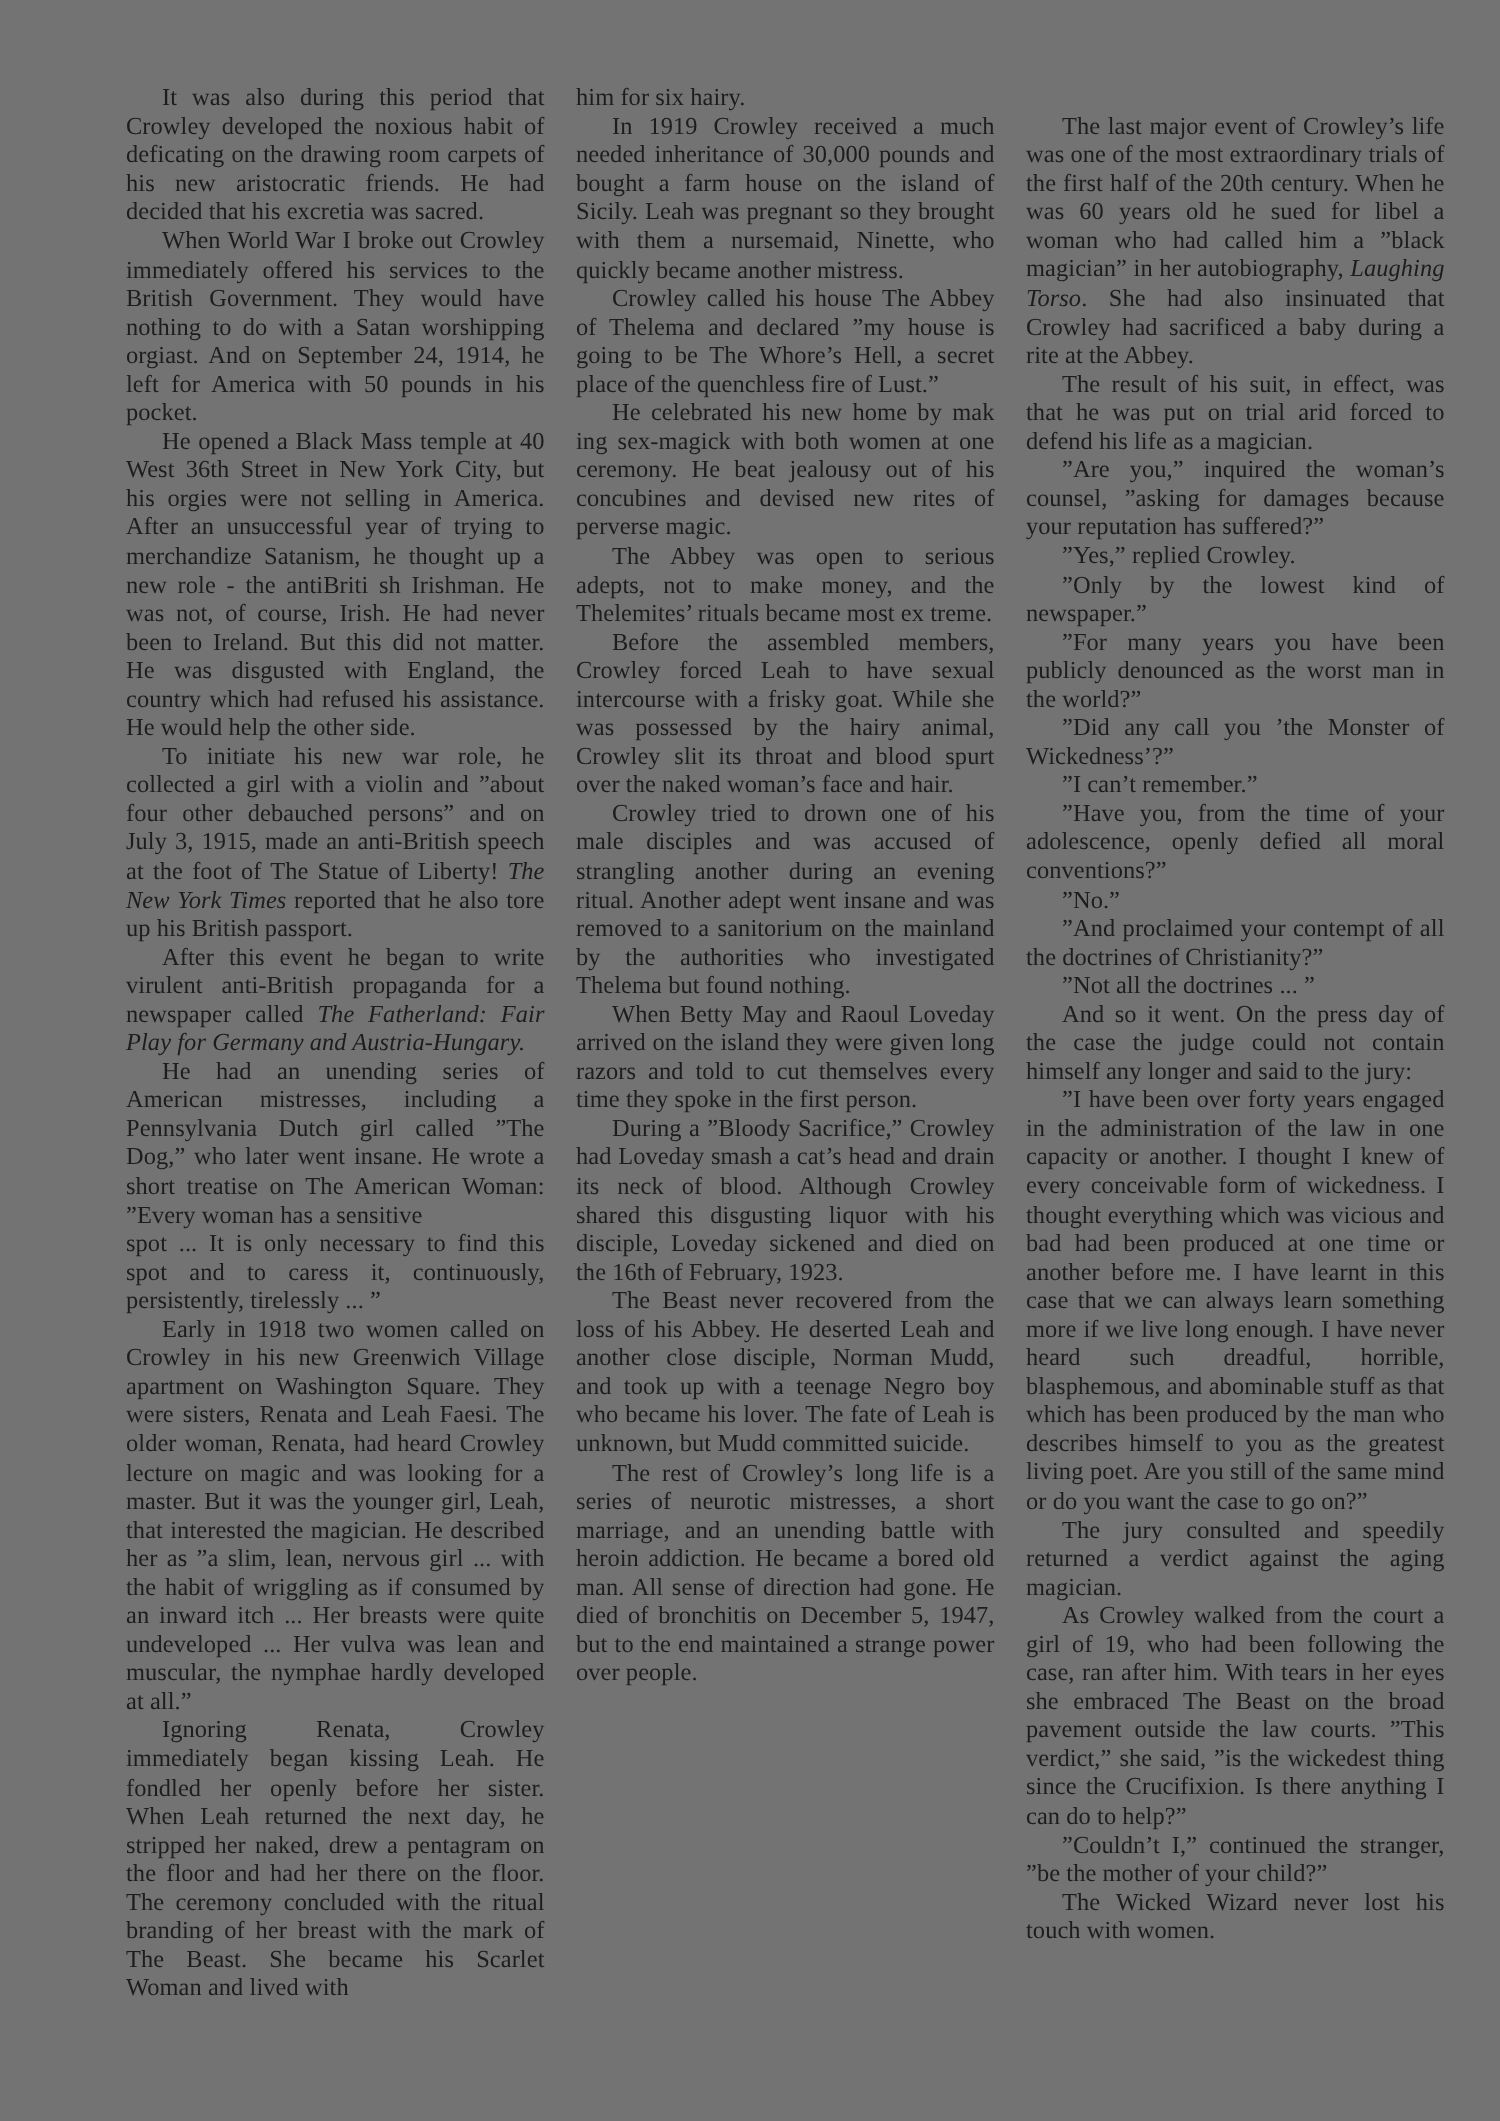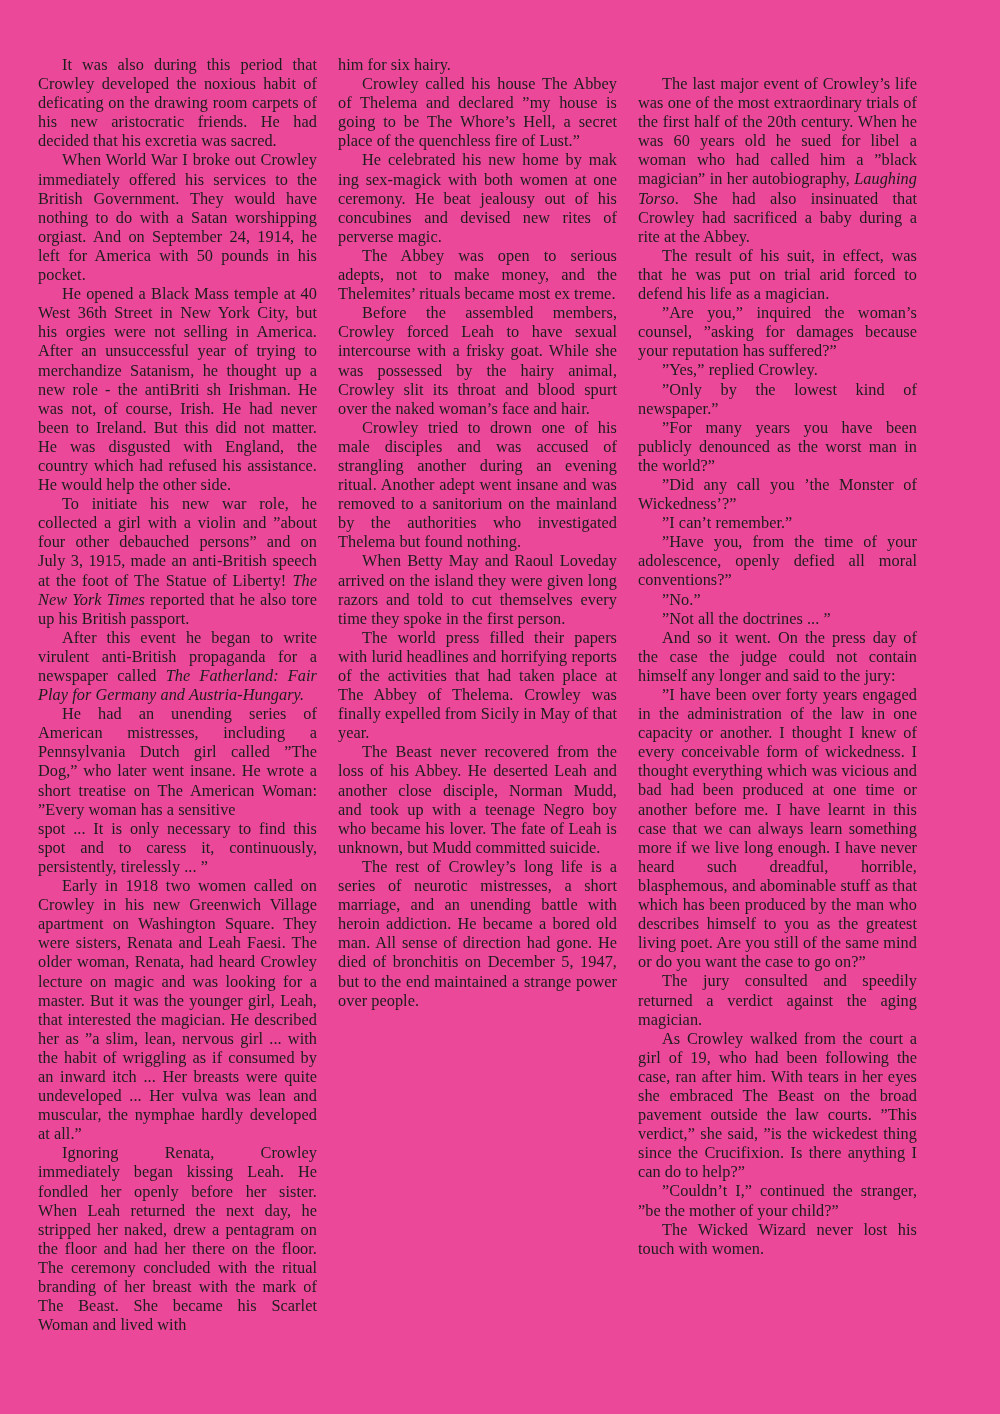--- a/index.html
+++ b/index.html
@@ -11,24 +11,24 @@
     width: 1000px;
     height: 1414px;
     overflow: hidden;
     font-family: "Liberation Serif", serif;
     color: #1d1d1d;
   }
   .page {
     box-sizing: border-box;
     width: 1000px;
     height: 1414px;
-    padding: 55px 60px 40px 38px;
+    padding: 55px 60px 40px 84px;
     display: flex;
     gap: 21px;
-    background: #ec4899;
+    background: #737373;
   }
   .col {
     flex: 0 0 279px;
     width: 279px;
     font-size: 16.3px;
     line-height: 19.1px;
     text-align: justify;
     letter-spacing: 0.05px;
   }
   .col.offset-top {
@@ -55,41 +55,43 @@
       <p class="para"><span>He opened a Black Mass temple at 40 West 36th Street in New York City, but his orgies were not selling in America. After an unsuccessful year of trying to merchandize Satanism, he thought up a new role - the antiBriti sh Irishman. He was not, of course, Irish. He had never been to Ireland. But this did not matter. He was disgusted with England, the country which had refused his assistance. He would help the other side.</span></p>
       <p class="para"><span>To initiate his new war role, he collected a girl with a violin and ”about four other debauched persons” and on July 3, 1915, made an anti-British speech at the foot of The Statue of Liberty! </span><i>The New York Times</i><span> reported that he also tore up his British passport.</span></p>
       <p class="para"><span>After this event he began to write virulent anti-British propaganda for a newspaper called </span><i>The Fatherland: Fair Play for Germany and Austria-Hungary.</i></p>
       <p class="para"><span>He had an unending series of American mistresses, including a Pennsylvania Dutch girl called ”The Dog,” who later went insane. He wrote a short treatise on The American Woman: ”Every woman has a sensitive</span></p>
       <p class="para no-indent"><span>spot ... It is only necessary to find this spot and to caress it, continuously, persistently, tirelessly ... ”</span></p>
       <p class="para"><span>Early in 1918 two women called on Crowley in his new Greenwich Village apartment on Washington Square. They were sisters, Renata and Leah Faesi. The older woman, Renata, had heard Crowley lecture on magic and was looking for a master. But it was the younger girl, Leah, that interested the magician. He described her as ”a slim, lean, nervous girl ... with the habit of wriggling as if consumed by an inward itch ... Her breasts were quite undeveloped ... Her vulva was lean and muscular, the nymphae hardly developed at all.”</span></p>
       <p class="para"><span>Ignoring Renata, Crowley immediately began kissing Leah. He fondled her openly before her sister. When Leah returned the next day, he stripped her naked, drew a pentagram on the floor and had her there on the floor. The ceremony concluded with the ritual branding of her breast with the mark of The Beast. She became his Scarlet Woman and lived with</span></p>
     </div>
   <div class="col">
       <p class="para no-indent"><span>him for six hairy.</span></p>
+      <p class="para"><span>In 1919 Crowley received a much needed inheritance of 30,000 pounds and bought a farm house on the island of Sicily. Leah was pregnant so they brought with them a nursemaid, Ninette, who quickly became another mistress.</span></p>
       <p class="para"><span>Crowley called his house The Abbey of Thelema and declared ”my house is going to be The Whore’s Hell, a secret place of the quenchless fire of Lust.”</span></p>
       <p class="para"><span>He celebrated his new home by mak ing sex-magick with both women at one ceremony. He beat jealousy out of his concubines and devised new rites of perverse magic.</span></p>
       <p class="para"><span>The Abbey was open to serious adepts, not to make money, and the Thelemites’ rituals became most ex treme.</span></p>
       <p class="para"><span>Before the assembled members, Crowley forced Leah to have sexual intercourse with a frisky goat. While she was possessed by the hairy animal, Crowley slit its throat and blood spurt over the naked woman’s face and hair.</span></p>
       <p class="para"><span>Crowley tried to drown one of his male disciples and was accused of strangling another during an evening ritual. Another adept went insane and was removed to a sanitorium on the mainland by the authorities who investigated Thelema but found nothing.</span></p>
       <p class="para"><span>When Betty May and Raoul Loveday arrived on the island they were given long razors and told to cut themselves every time they spoke in the first person.</span></p>
-      <p class="para"><span>The world press filled their papers with lurid headlines and horrifying reports of the activities that had taken place at The Abbey of Thelema. Crowley was finally expelled from Sicily in May of that year.</span></p>
+      <p class="para"><span>During a ”Bloody Sacrifice,” Crowley had Loveday smash a cat’s head and drain its neck of blood. Although Crowley shared this disgusting liquor with his disciple, Loveday sickened and died on the 16th of February, 1923.</span></p>
       <p class="para"><span>The Beast never recovered from the loss of his Abbey. He deserted Leah and another close disciple, Norman Mudd, and took up with a teenage Negro boy who became his lover. The fate of Leah is unknown, but Mudd committed suicide.</span></p>
       <p class="para"><span>The rest of Crowley’s long life is a series of neurotic mistresses, a short marriage, and an unending battle with heroin addiction. He became a bored old man. All sense of direction had gone. He died of bronchitis on December 5, 1947, but to the end maintained a strange power over people.</span></p>
     </div>
   <div class="col offset-top">
       <p class="para"><span>The last major event of Crowley’s life was one of the most extraordinary trials of the first half of the 20th century. When he was 60 years old he sued for libel a woman who had called him a ”black magician” in her autobiography, </span><i>Laughing Torso</i><span>. She had also insinuated that Crowley had sacrificed a baby during a rite at the Abbey.</span></p>
       <p class="para"><span>The result of his suit, in effect, was that he was put on trial arid forced to defend his life as a magician.</span></p>
       <p class="para"><span>”Are you,” inquired the woman’s counsel, ”asking for damages because your reputation has suffered?”</span></p>
       <p class="para"><span>”Yes,” replied Crowley.</span></p>
       <p class="para"><span>”Only by the lowest kind of newspaper.”</span></p>
       <p class="para"><span>”For many years you have been publicly denounced as the worst man in the world?”</span></p>
       <p class="para"><span>”Did any call you ’the Monster of Wickedness’?”</span></p>
       <p class="para"><span>”I can’t remember.”</span></p>
       <p class="para"><span>”Have you, from the time of your adolescence, openly defied all moral conventions?”</span></p>
       <p class="para"><span>”No.”</span></p>
+      <p class="para"><span>”And proclaimed your contempt of all the doctrines of Christianity?”</span></p>
       <p class="para"><span>”Not all the doctrines ... ”</span></p>
       <p class="para"><span>And so it went. On the press day of the case the judge could not contain himself any longer and said to the jury:</span></p>
       <p class="para"><span>”I have been over forty years engaged in the administration of the law in one capacity or another. I thought I knew of every conceivable form of wickedness. I thought everything which was vicious and bad had been produced at one time or another before me. I have learnt in this case that we can always learn something more if we live long enough. I have never heard such dreadful, horrible, blasphemous, and abominable stuff as that which has been produced by the man who describes himself to you as the greatest living poet. Are you still of the same mind or do you want the case to go on?”</span></p>
       <p class="para"><span>The jury consulted and speedily returned a verdict against the aging magician.</span></p>
       <p class="para"><span>As Crowley walked from the court a girl of 19, who had been following the case, ran after him. With tears in her eyes she embraced The Beast on the broad pavement outside the law courts. ”This verdict,” she said, ”is the wickedest thing since the Crucifixion. Is there anything I can do to help?”</span></p>
       <p class="para"><span>”Couldn’t I,” continued the stranger, ”be the mother of your child?”</span></p>
       <p class="para"><span>The Wicked Wizard never lost his touch with women.</span></p>
     </div>
 </div>
 

